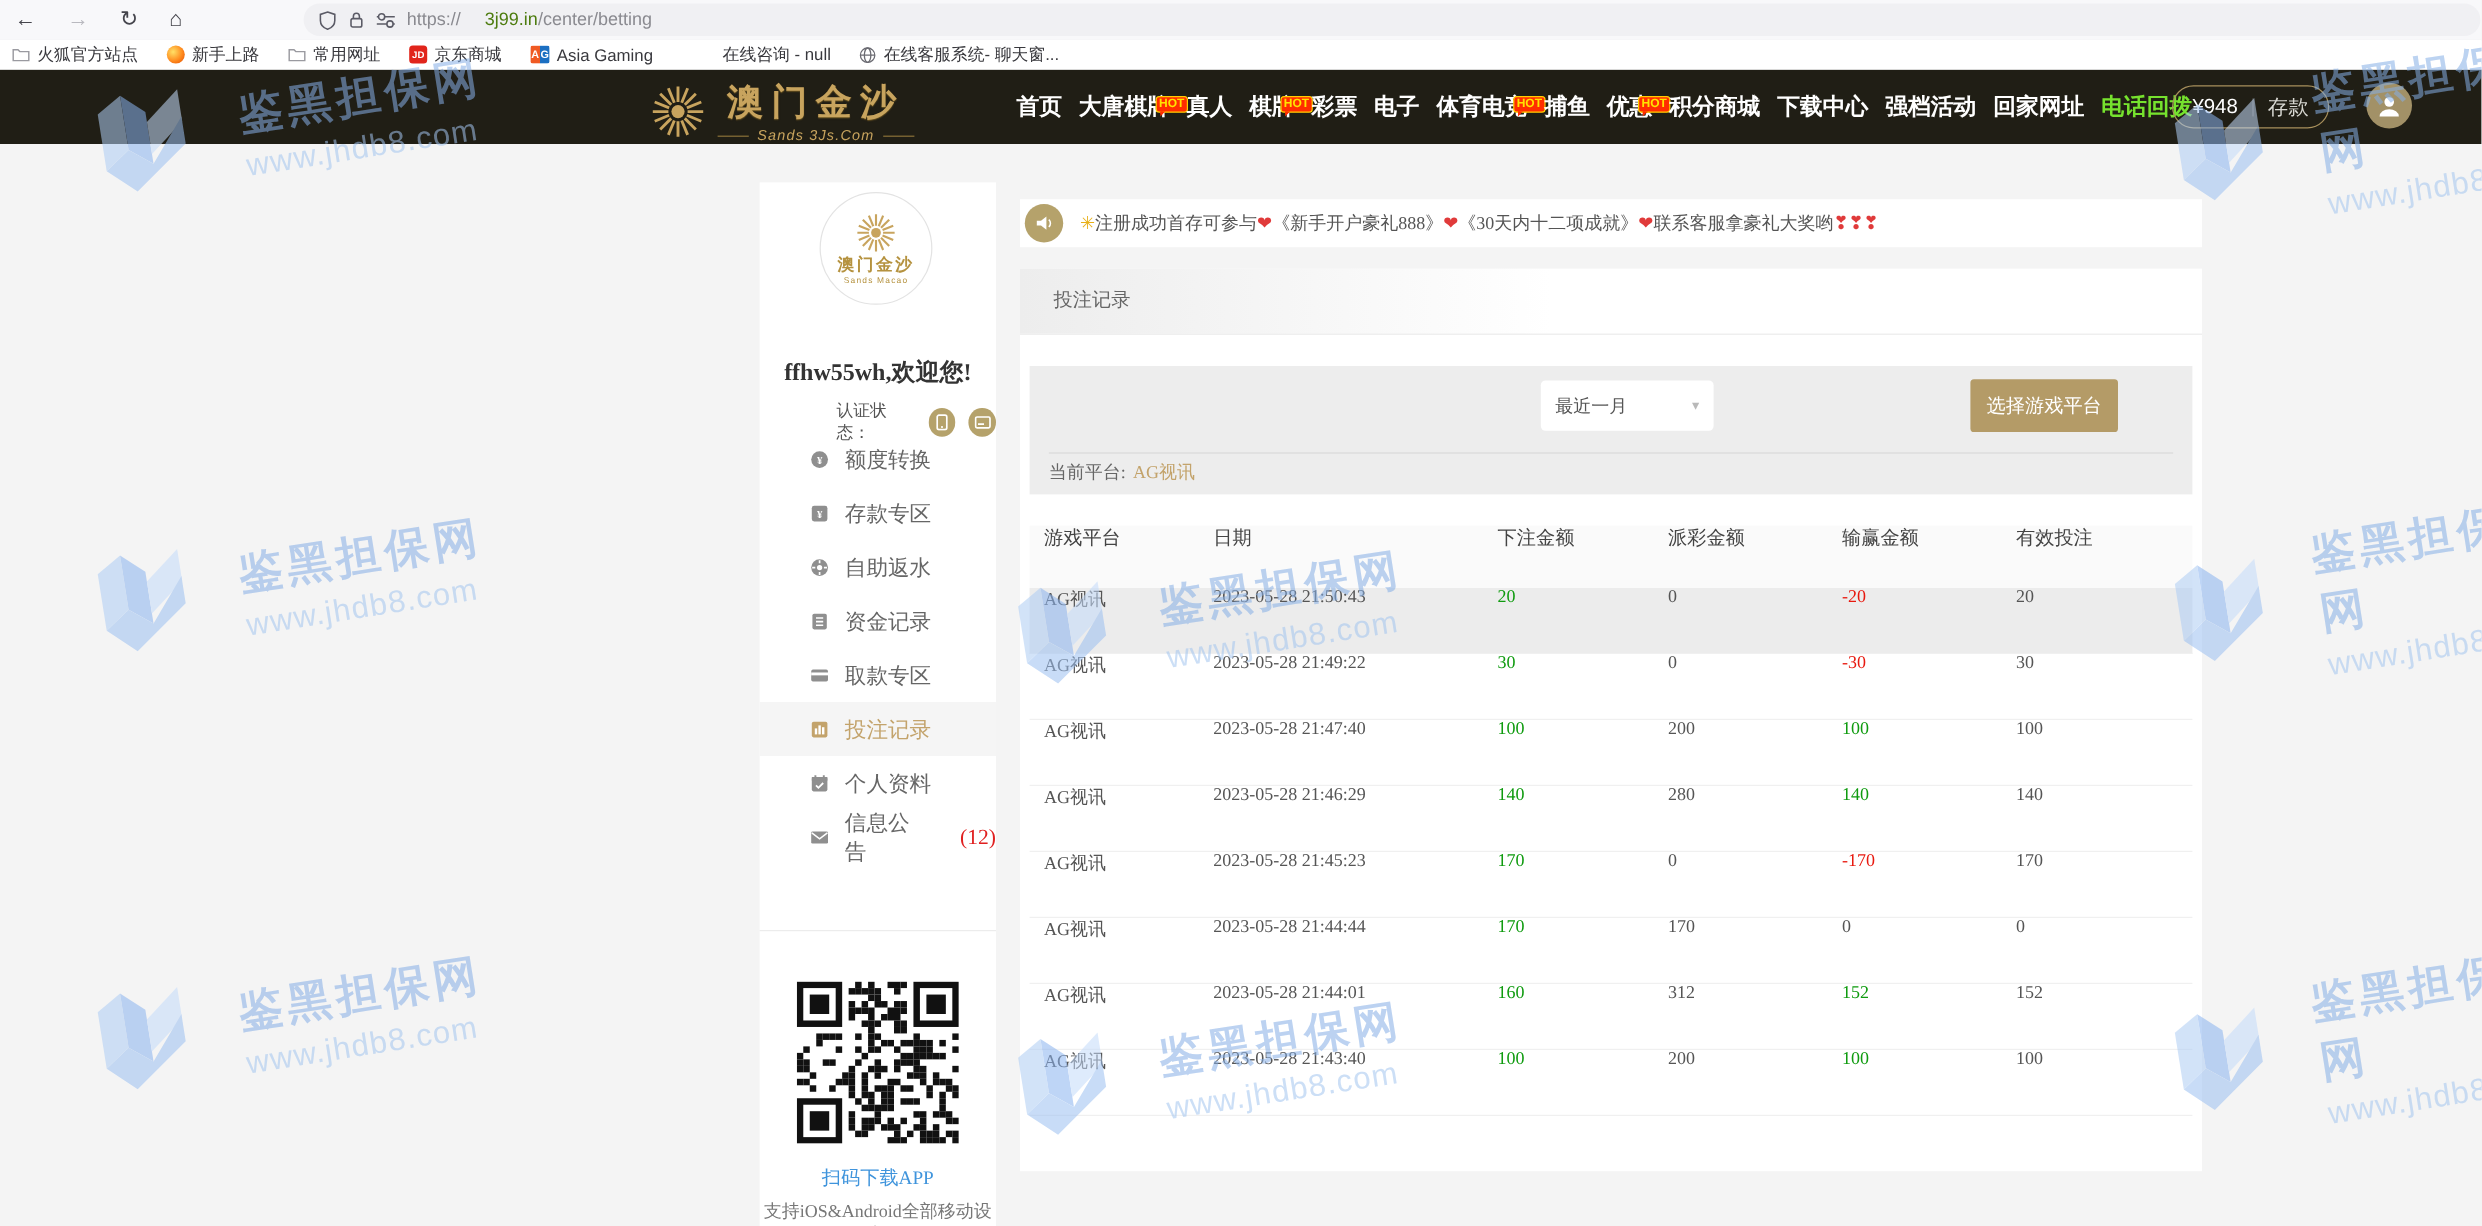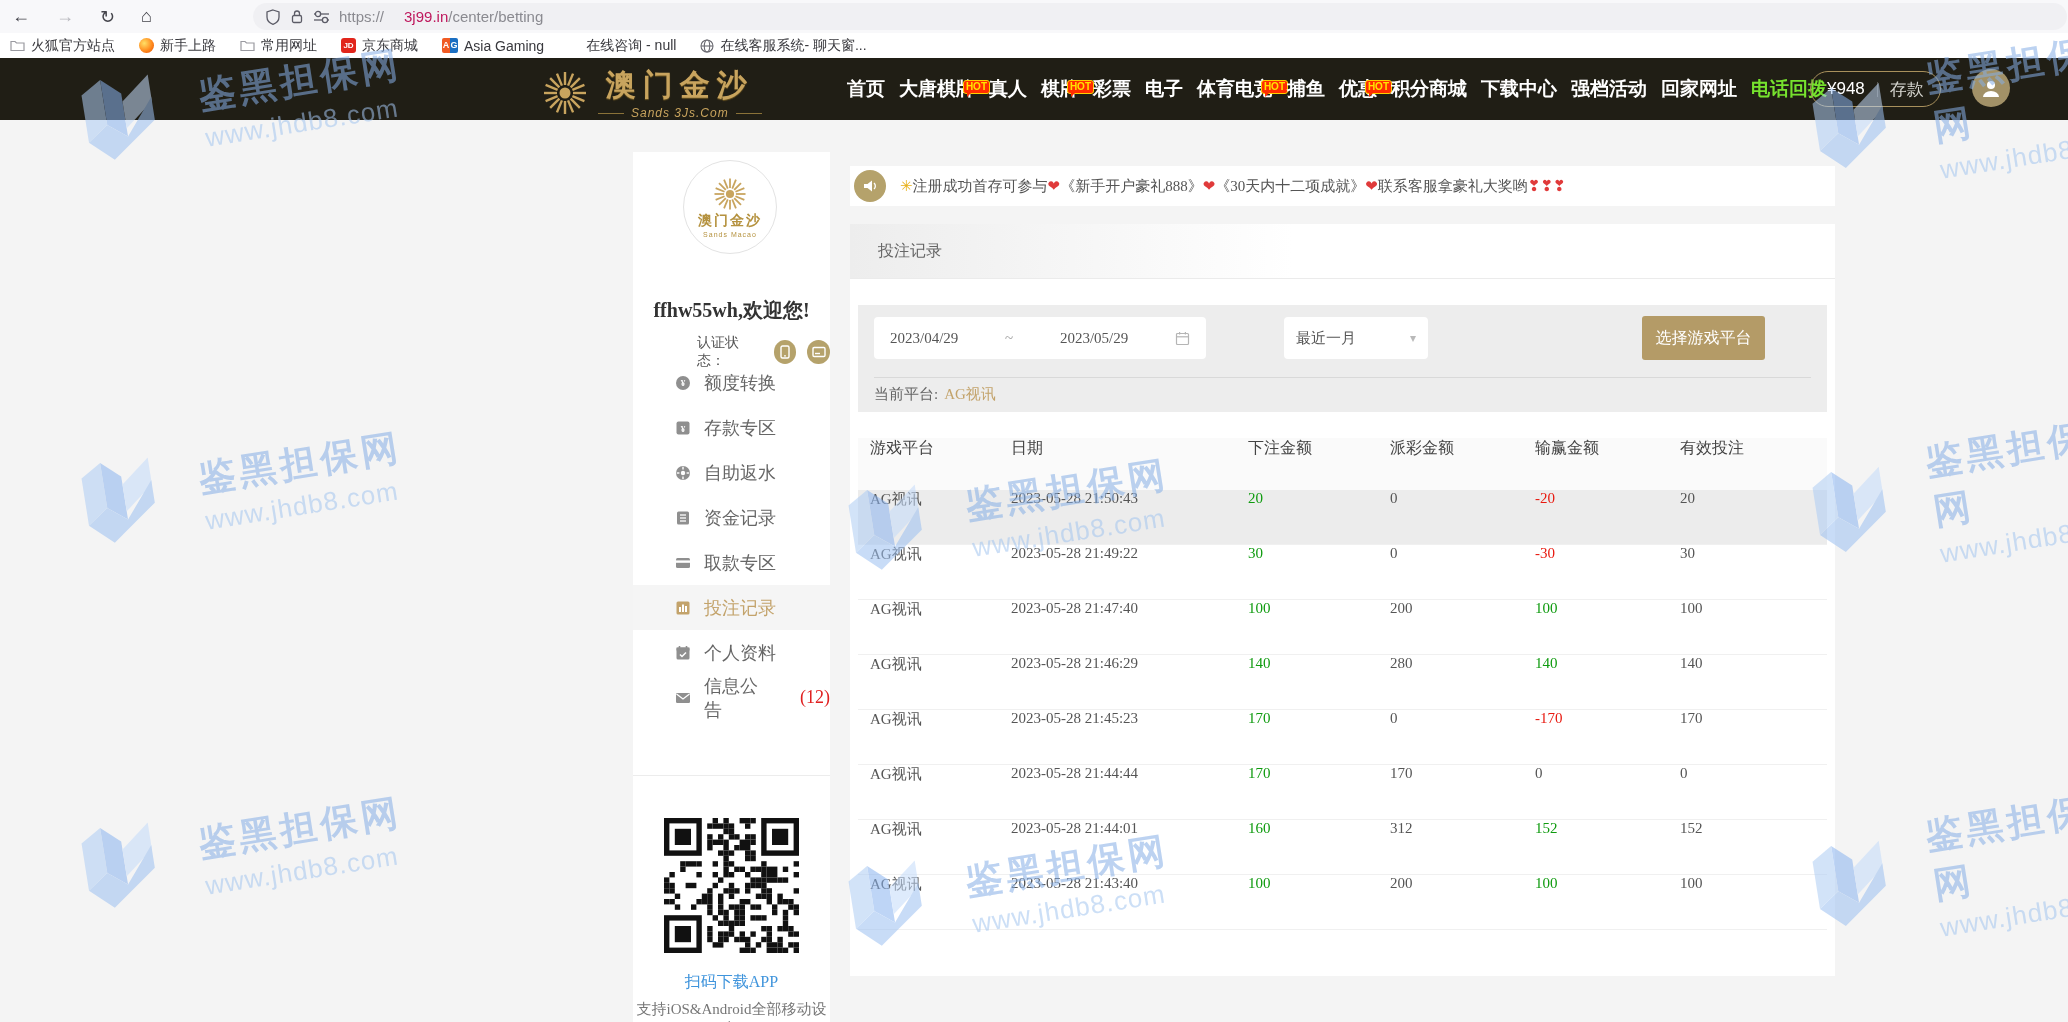--- a/index.html
+++ b/index.html
@@ -7,25 +7,25 @@
        font-family:"Liberation Sans","DejaVu Sans",sans-serif;}
 
   
   .toolbar{position:absolute;left:0;top:0;width:100%;height:33px;background:#f8f8fa;border-bottom:1px solid #e7e7ea;z-index:5;}
   .navbtns{position:absolute;left:12px;top:0;height:33px;display:flex;align-items:center;gap:26px;color:#45454c;font-size:18px;}
   .navbtns .dis{color:#b9b9bf;}
   .urlbar{position:absolute;left:253px;top:3px;width:1790px;height:27px;background:#f0f0f3;border-radius:14px;
           display:flex;align-items:center;padding:0 12px;gap:9px;}
   .urlbar svg{flex:0 0 auto;}
   .urltext{font-size:15px;color:#8a8a90;white-space:nowrap;}
-  .urltext b{color:#be185d;font-weight:normal;padding-left:20px;}
+  .urltext b{color:#4d7c0f;font-weight:normal;padding-left:20px;}
   .bookmarks{position:absolute;left:0;top:33px;width:100%;height:25px;background:#fff;display:flex;align-items:center;
              padding-left:10px;gap:24px;font-size:14px;color:#38383d;z-index:5;}
   .bm{display:flex;align-items:center;gap:6px;white-space:nowrap;}
-  .bm.gap{margin-left:18px;}
+  .bm.gap{margin-left:34px;}
   .ic-folder,.ic-globe{display:inline-flex;}
   .ic-firefox{width:15px;height:15px;border-radius:50%;background:radial-gradient(circle at 35% 35%,#ffe066,#ff8b1e 55%,#e04a00);}
   .ic-jd{width:15px;height:15px;border-radius:3px;background:#e1251b;color:#fff;font:bold 8px/15px "Liberation Sans",sans-serif;text-align:center;}
   .ic-ag{width:16px;height:15px;display:flex;border-radius:2px;overflow:hidden;font:bold 9px/15px "Liberation Sans",sans-serif;color:#fff;}
   .ic-ag i{font-style:normal;width:8px;text-align:center;}
   .ic-ag i:first-child{background:#f05a23;}
   .ic-ag i:last-child{background:#1b6fc2;}
 
   
   .siteheader{position:absolute;left:0;top:58px;width:100%;height:62px;background:#201e15;z-index:4;}
@@ -591,31 +591,20 @@
         <path d="M2 6 H5.5 L10 2.5 V13.5 L5.5 10 H2 Z" fill="#fff"></path>
         <path d="M12 5 a4 4 0 0 1 0 6" fill="none" stroke="#fff" stroke-width="1.3"></path>
       </svg>
   </span>
   <span class="ntext" id="noticetext"><span style="color: rgb(232, 176, 24);">✳</span><span style="color: rgb(85, 85, 85);">注册成功首存可参与</span><span style="color: rgb(224, 58, 58);">❤</span><span style="color: rgb(85, 85, 85);">《新手开户豪礼888》</span><span style="color: rgb(224, 58, 58);">❤</span><span style="color: rgb(85, 85, 85);">《30天内十二项成就》</span><span style="color: rgb(224, 58, 58);">❤</span><span style="color: rgb(85, 85, 85);">联系客服拿豪礼大奖哟</span><span style="color: rgb(224, 58, 58);">❣❣❣</span></span>
 </div>
 
 <div class="card">
   <div class="cardtitle">投注记录</div>
   <div class="filter">
-    <div class="datebox">
-      <span>2023/04/29</span>
-      <span class="tld">~</span>
-      <span>2023/05/29</span>
-      <svg width="15" height="15" viewBox="0 0 15 15">
-          <rect x="1.5" y="2.5" width="12" height="11" rx="1" fill="none" stroke="#b5b5b5" stroke-width="1.2"></rect>
-          <line x1="1.5" y1="5.8" x2="13.5" y2="5.8" stroke="#b5b5b5" stroke-width="1.2"></line>
-          <line x1="4.6" y1="1" x2="4.6" y2="3.6" stroke="#b5b5b5" stroke-width="1.2"></line>
-          <line x1="10.4" y1="1" x2="10.4" y2="3.6" stroke="#b5b5b5" stroke-width="1.2"></line>
-        </svg>
-    </div>
     <div class="selbox">
       <span>最近一月</span>
       <span class="chev">▾</span>
     </div>
     <button class="platbtn">选择游戏平台</button>
     <div class="fdiv"></div>
     <div class="curplat">
       <span>当前平台:</span><b>AG视讯</b>
     </div>
   </div>

